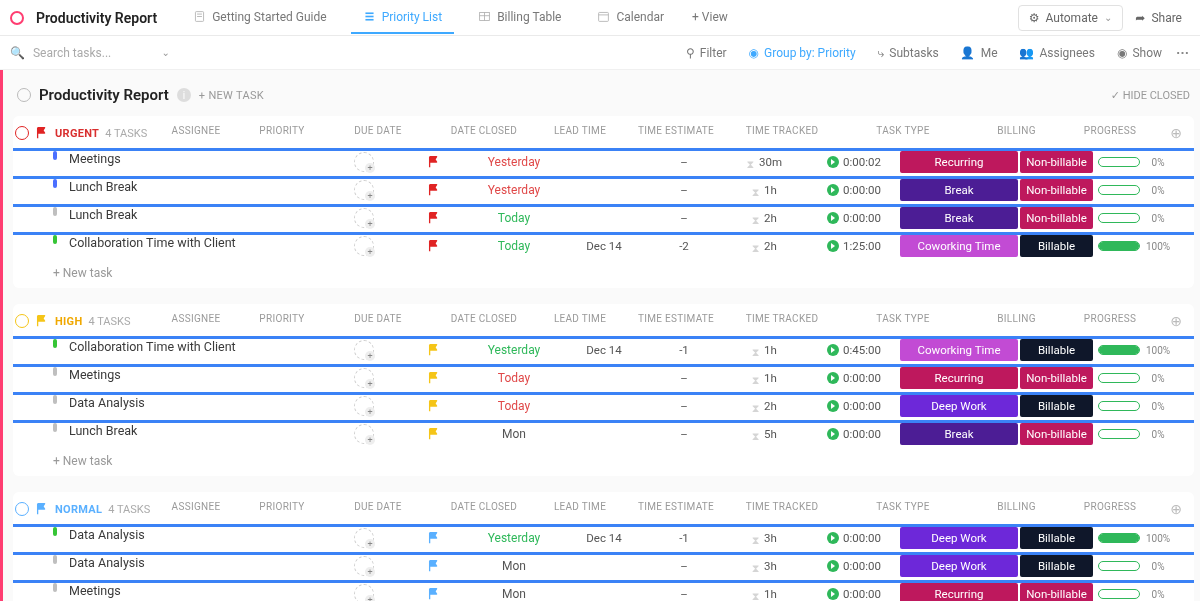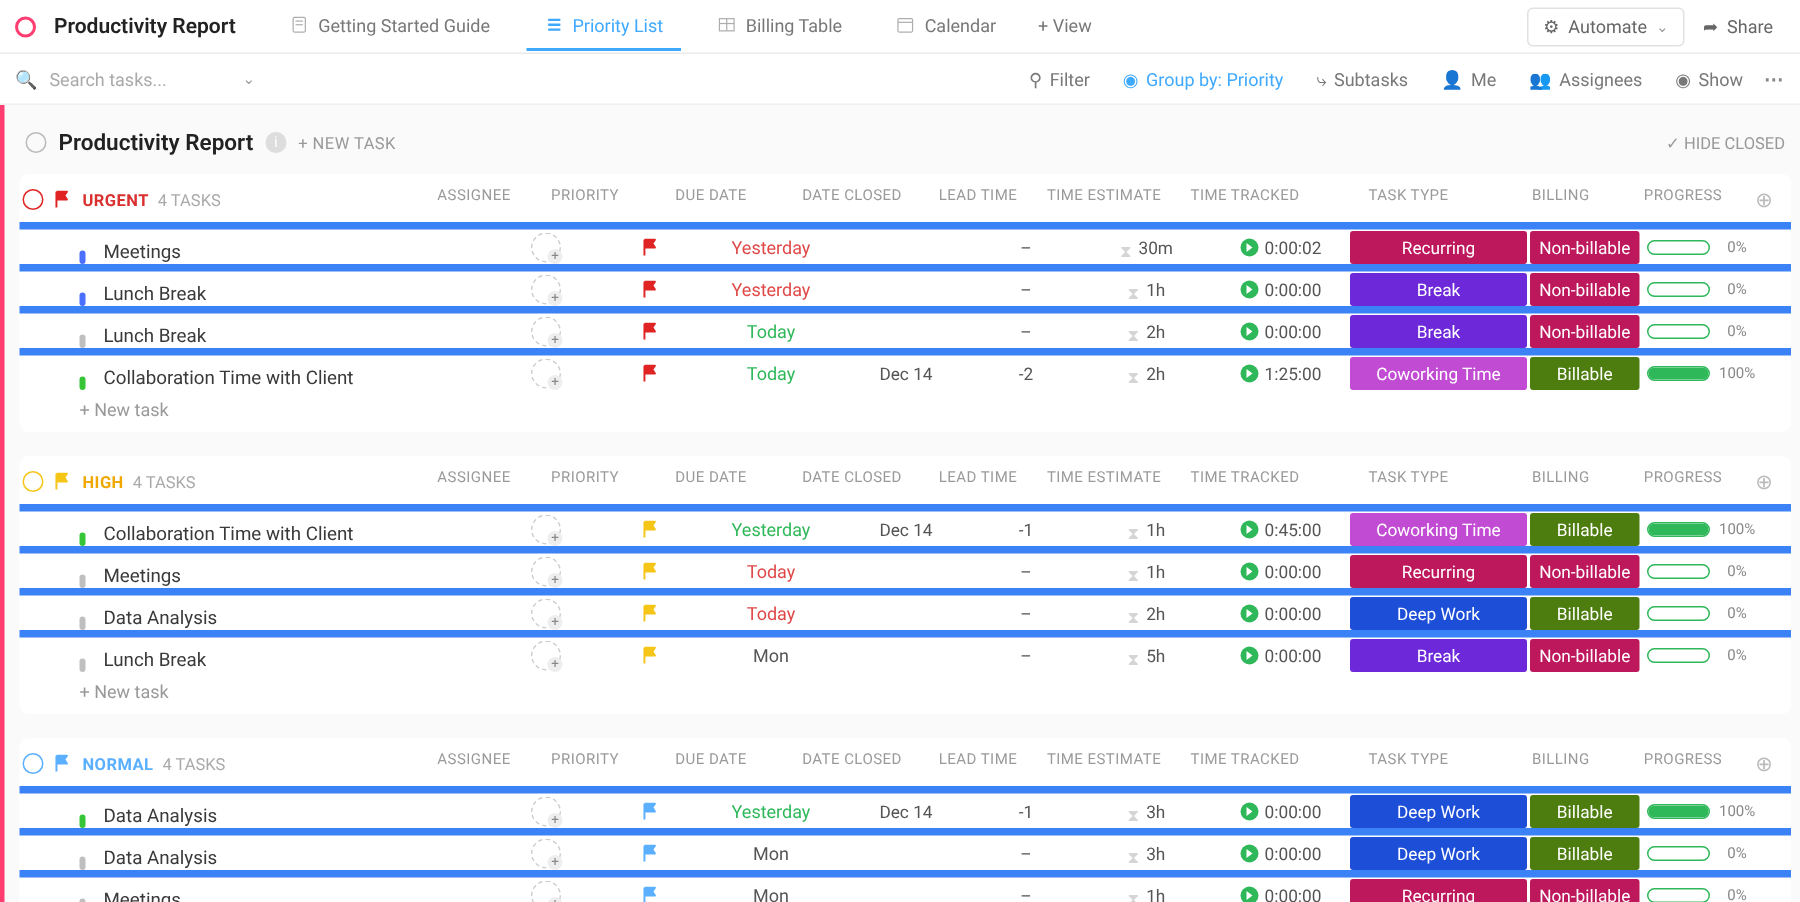--- a/index.html
+++ b/index.html
@@ -32,57 +32,57 @@
 .newt{color:#999;font-size:11px;text-transform:uppercase;letter-spacing:.3px;cursor:pointer}
 .hide-closed{color:#999;font-size:11px;text-transform:uppercase}
 .group{margin-bottom:16px;background:#fff;border-radius:6px;padding:2px 0 6px 0}
 .ghdr{display:flex;align-items:center;height:30px;padding:0 8px 0 2px;gap:6px}
 .flag{width:14px;height:14px}
 .gname{font-weight:700;font-size:11px;letter-spacing:.3px}
 .gname.u{color:#d92f2f}
 .gname.h{color:#f0a800}
 .gname.n{color:#5ab0ff}
 .gcount{color:#aaa;font-size:11px}
-.cols{display:flex;margin-left:auto;gap:4px}
+.cols{display:flex;margin-left:auto;gap:16px}
 .col,.cell{text-align:center;font-size:10px;color:#9a9a9a;text-transform:uppercase;letter-spacing:.3px}
 .col.ASSIGNEE,.cell.ASSIGNEE{width:70px}
 .col.PRIORITY,.cell.PRIORITY{width:70px}
 .col.DUE,.cell.DUE{width:90px}
 .col.CLOSED,.cell.CLOSED{width:90px}
 .col.LEAD,.cell.LEAD{width:70px}
 .col.EST,.cell.EST{width:90px}
 .col.TRACK,.cell.TRACK{width:90px}
 .col.TYPE,.cell.TYPE{width:120px}
 .col.BILL,.cell.BILL{width:75px}
 .col.PROG,.cell.PROG{width:80px}
 .plus{width:20px;color:#bbb;font-size:14px;text-align:center;cursor:pointer}
-.row{display:flex;align-items:flex-end;height:28px;border-top:5px solid #3b82f6;padding-left:40px}
+.row{display:flex;align-items:flex-start;height:28px;border-top:3px solid #3b82f6;padding-left:40px}
 .sq{width:9px;height:9px;border-radius:2px;margin-right:12px}
 .sq.blue{background:#4b6fff}
 .sq.grey{background:#bfbfbf}
 .sq.green{background:#36c536}
 .tname{font-size:12.5px;color:#3a3a3a;flex:0 0 260px}
 .cells{display:flex;margin-left:auto}
 .cell{font-size:11.5px;color:#555;text-transform:none;letter-spacing:0;display:flex;align-items:center;justify-content:center;gap:4px}
 .cell.DUE{font-size:12px}
 .assignee-ic{width:20px;height:20px;border:1px dashed #ccc;border-radius:50%;position:relative}
 .assignee-ic::after{content:"+";position:absolute;right:-2px;bottom:-2px;width:10px;height:10px;background:#eee;border-radius:50%;font-size:9px;display:flex;align-items:center;justify-content:center;color:#888}
 .red{color:#e04848}
 .grn{color:#2fb85a}
 .play{width:12px;height:12px;border-radius:50%;background:#2fb85a;display:inline-block;position:relative}
 .play::after{content:"";position:absolute;left:4px;top:3px;border-left:4px solid #fff;border-top:3px solid transparent;border-bottom:3px solid transparent}
 .hg{width:9px;height:11px;display:inline-block;opacity:.35}
 .hg::before{content:"⧗";font-size:11px;color:#888}
 .pill{width:100%;height:22px;display:flex;align-items:center;justify-content:center;color:#fff;font-size:11.5px;border-radius:2px;margin:0 1px}
 .pill.rec{background:#be185d}
-.pill.brk{background:#6d28d9}
+.pill.brk{background:#4c1d95}
 .pill.cw{background:#c24bd4}
-.pill.dw{background:#1d4ed8}
+.pill.dw{background:#6d28d9}
 .pill.nb{background:#be185d}
-.pill.bl{background:#4d7c0f}
+.pill.bl{background:#0f172a}
 .prog{display:flex;align-items:center;gap:6px;width:100%;padding:0 4px}
 .bar{flex:1;height:10px;border:1px solid #2fb85a;border-radius:6px;overflow:hidden}
 .barf{height:100%;background:#2fb85a}
 .pct{font-size:10px;color:#888;width:24px}
 .newtask{padding:6px 0 2px 40px;color:#999;font-size:12px;cursor:pointer}
 svg{display:block}
 </style>
 </head>
 <body>
 

